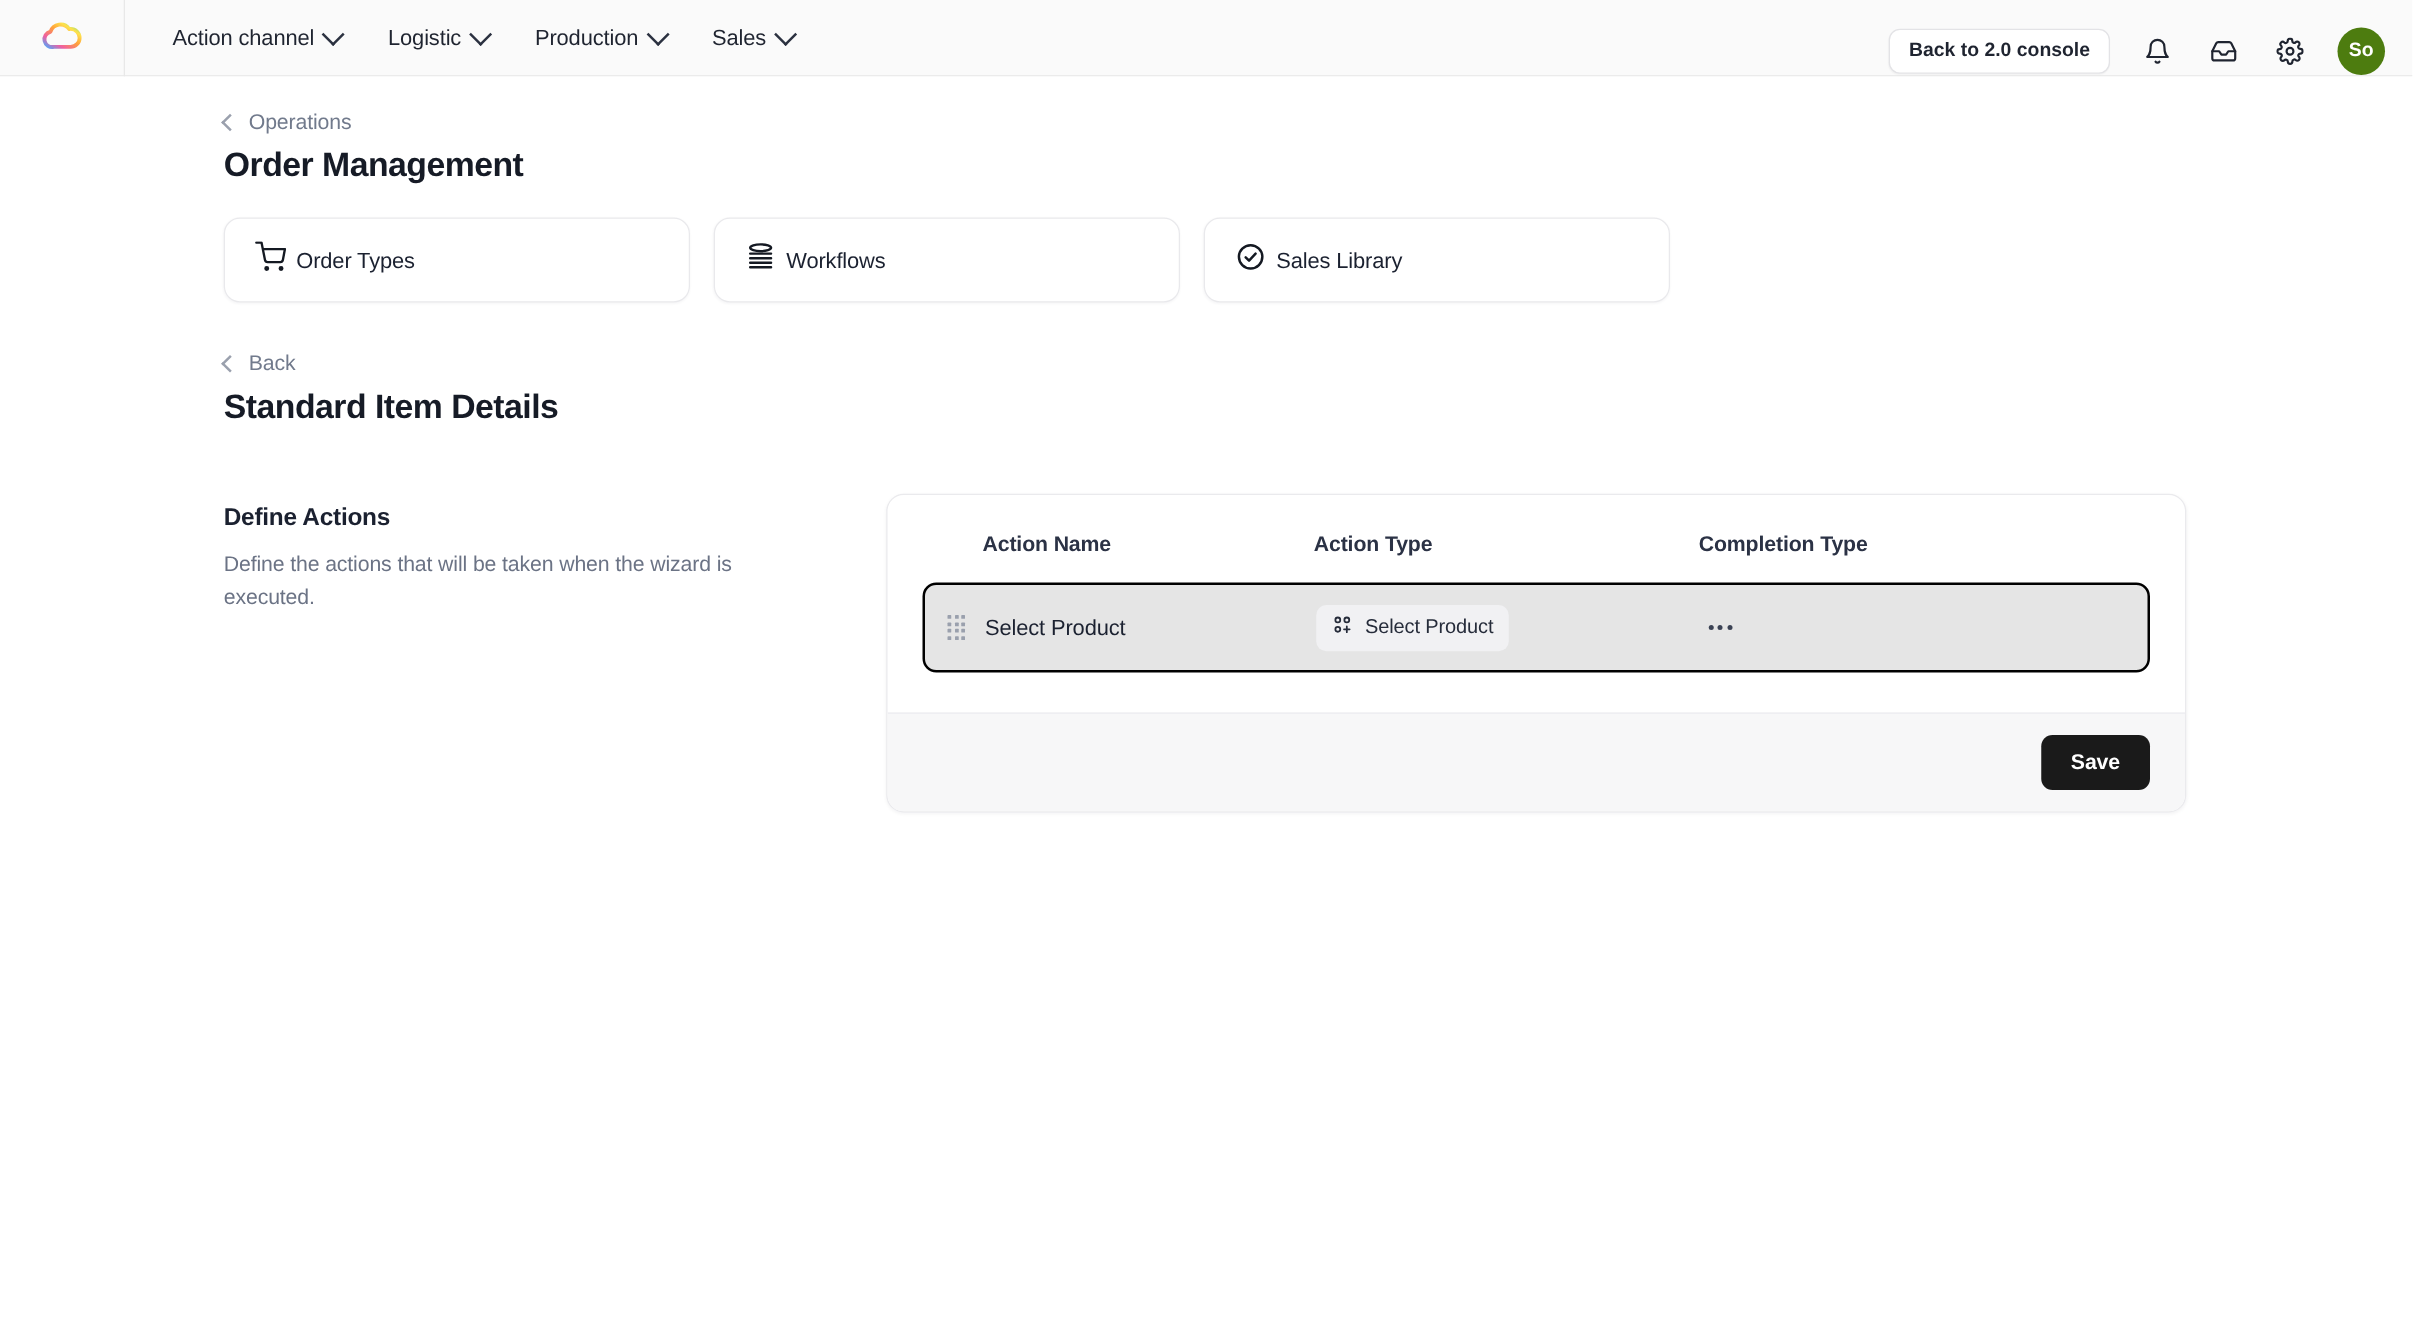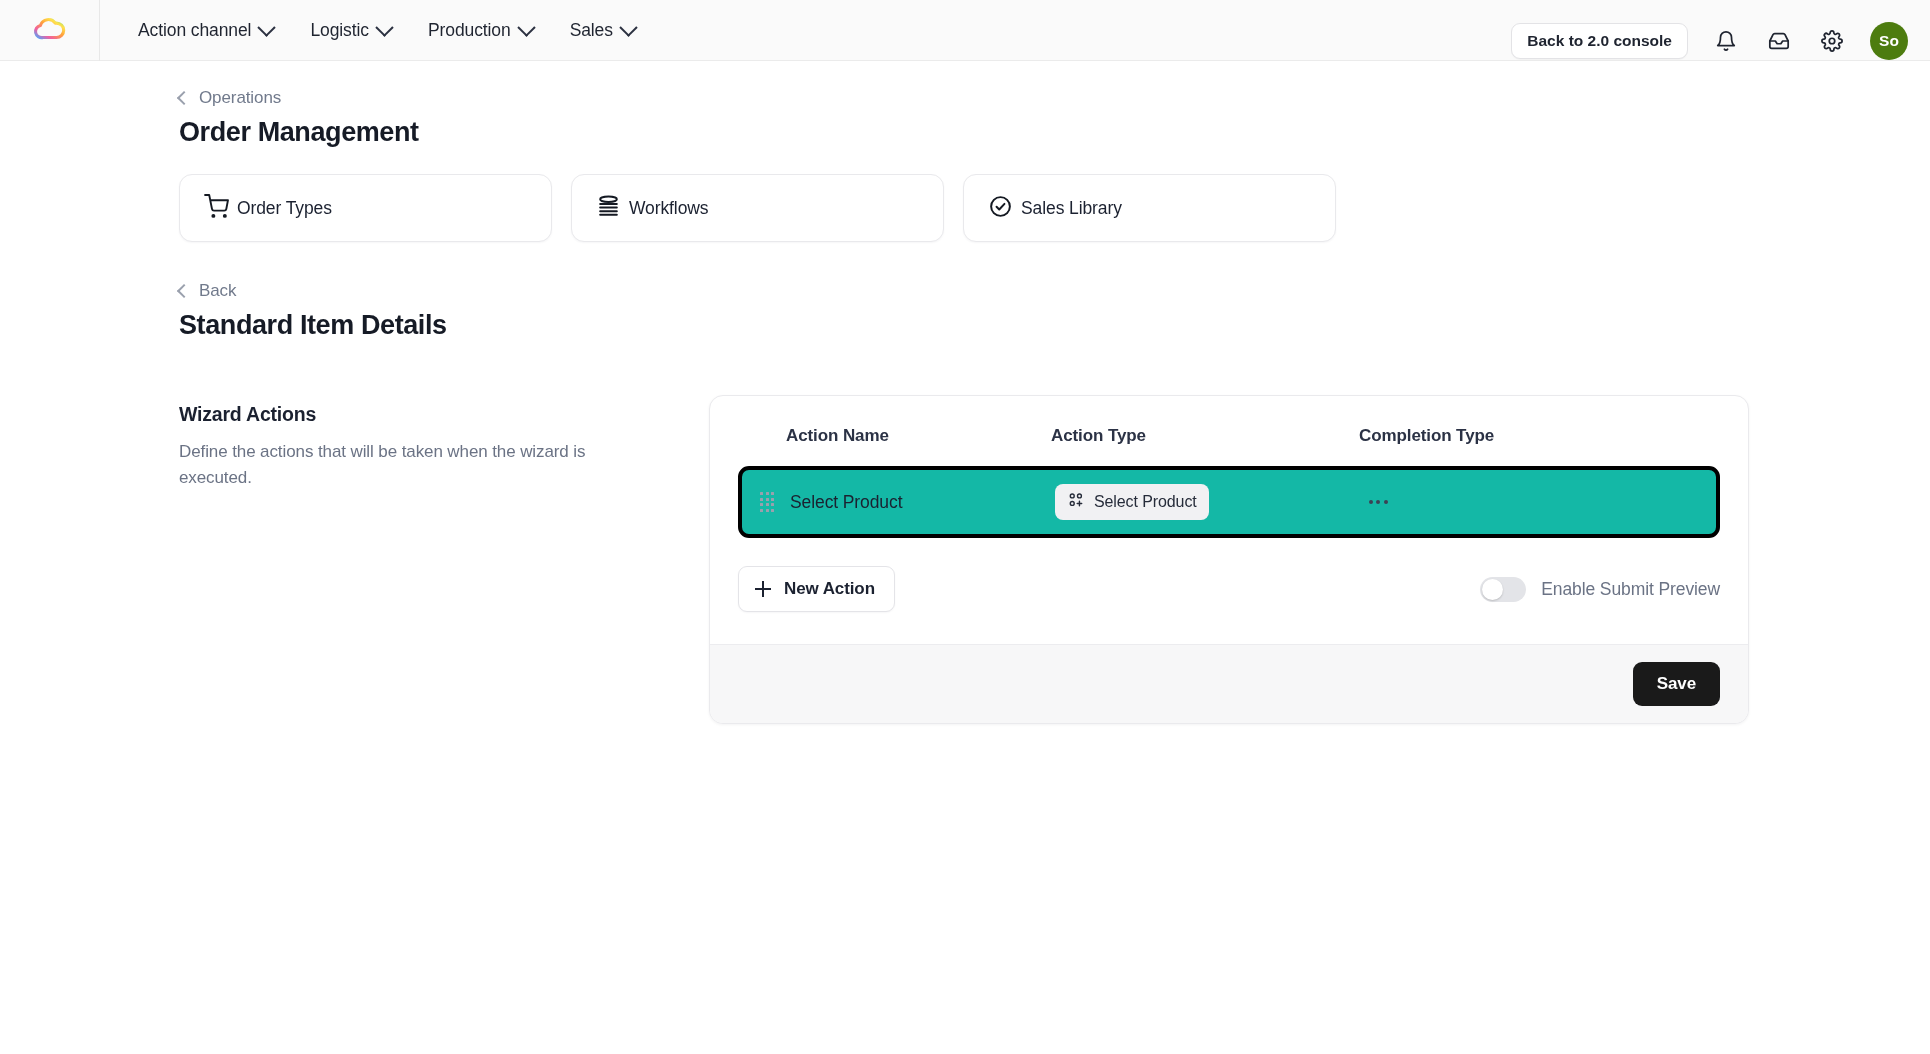--- a/index.html
+++ b/index.html
@@ -208,22 +208,22 @@
     color: #2b3245;
     letter-spacing: -0.1px;
   }
   .c-name { width: 265px; }
   .c-type { width: 308px; }
   .c-comp { flex: 1; }
 
   .row {
     display: flex;
     align-items: center;
-    background: #14b8a6;
-    border: 4px solid #000000;
+    background: #e5e5e5;
+    border: 2px solid #000000;
     border-radius: 11px;
     height: 72px;
     padding: 0 22px 0 12px;
   }
   .drag {
     width: 26px;
     display: flex;
     justify-content: center;
     cursor: grab;
   }
@@ -466,21 +466,21 @@
 
   <div class="crumb sub-crumb">
     <span class="crumb-chev"></span>
     <span class="crumb-text">Back</span>
   </div>
   <div class="sub-title">Standard Item Details</div>
 
   <div class="content">
 
     <div class="left-col">
-      <div class="section-title">Wizard Actions</div>
+      <div class="section-title">Define Actions</div>
       <div class="section-desc">Define the actions that will be taken when the wizard is executed.</div>
     </div>
 
     <div class="card">
       <div class="card-body">
 
         <div class="tbl-head">
           <div class="th c-name">Action Name</div>
           <div class="th c-type">Action Type</div>
           <div class="th c-comp">Completion Type</div>
@@ -521,33 +521,20 @@
           </div>
 
 
           <div class="more-btn">
             <i></i>
               <i></i>
               <i></i>
           </div>
         </div>
 
-        <div class="row-actions">
-          <button class="new-action-btn">
-            <span class="plus"></span>
-            <span>New Action</span>
-          </button>
-
-          <div class="toggle-wrap">
-            <div class="toggle">
-              <span class="knob"></span>
-            </div>
-            <span class="toggle-label">Enable Submit Preview</span>
-          </div>
-        </div>
       </div>
 
       <div class="card-footer">
         <button class="save-btn">Save</button>
       </div>
     </div>
   </div>
 </div>
 
 </body></html>

